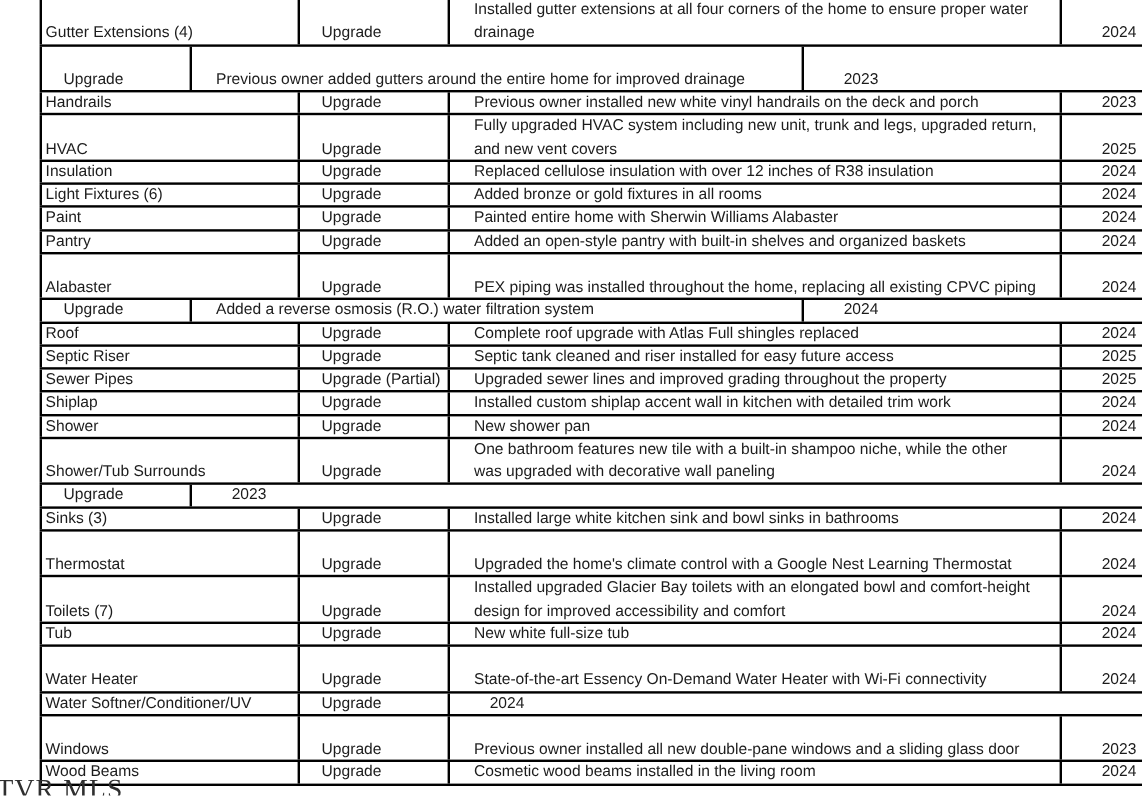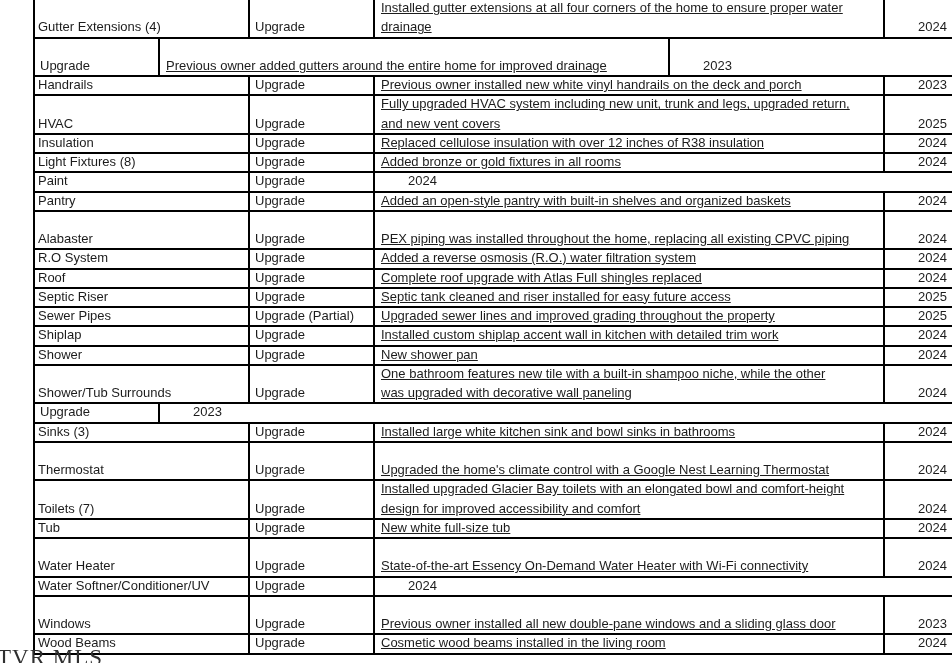--- a/index.html
+++ b/index.html
@@ -28,22 +28,22 @@
   .row.h1 { height: 17.25px; }
   .row.h2 { height: 36.5px; }
   .cell {
     box-sizing: border-box;
     border-left: 2px solid #000000;
     display: flex;
     align-items: flex-end;
     overflow: hidden;
   }
   .c-item   { width: 215px; padding: 0 2px 0 3px; text-align: right; }
-  .c-status { width: 125px; padding: 0 2px 0 5px; }
-  .c-desc   { width: 510px; padding: 0 2px 0 6px; text-decoration: underline; }
+  .c-status { width: 125px; padding: 0 2px 0 18px; }
+  .c-desc   { width: 510px; padding: 0 2px 0 20px; }
   .c-year   { width: 76px;  padding: 0 12px 0 2px; justify-content: flex-end; text-align: right; }
   .c-desc span { white-space: pre-line; }
   .cell span { display: block; }
   #watermark {
     position: absolute;
     left: -3px;
     top: 645px;
     font-family: "Liberation Serif", serif;
     font-size: 23px;
     letter-spacing: 1px;
@@ -122,39 +122,42 @@
         </div>
         <div class="cell c-desc">
           <span>Replaced cellulose insulation with over 12 inches of R38 insulation</span>
         </div>
         <div class="cell c-year">
           <span>2024</span>
         </div>
       </div>
       <div class="row h1">
         <div class="cell c-item">
-          <span>Light Fixtures (8)</span>
+          <span>Light Fixtures (6)</span>
         </div>
         <div class="cell c-status">
           <span>Upgrade</span>
         </div>
         <div class="cell c-desc">
           <span>Added bronze or gold fixtures in all rooms</span>
         </div>
         <div class="cell c-year">
           <span>2024</span>
         </div>
       </div>
       <div class="row h1">
         <div class="cell c-item">
           <span>Paint</span>
         </div>
         <div class="cell c-status">
           <span>Upgrade</span>
         </div>
+        <div class="cell c-desc">
+          <span>Painted entire home with Sherwin Williams Alabaster</span>
+        </div>
         <div class="cell c-year">
           <span>2024</span>
         </div>
       </div>
       <div class="row h1">
         <div class="cell c-item">
           <span>Pantry</span>
         </div>
         <div class="cell c-status">
           <span>Upgrade</span>
@@ -174,23 +177,20 @@
           <span>Upgrade</span>
         </div>
         <div class="cell c-desc">
           <span>PEX piping was installed throughout the home, replacing all existing CPVC piping</span>
         </div>
         <div class="cell c-year">
           <span>2024</span>
         </div>
       </div>
       <div class="row h1">
-        <div class="cell c-item">
-          <span>R.O System</span>
-        </div>
         <div class="cell c-status">
           <span>Upgrade</span>
         </div>
         <div class="cell c-desc">
           <span>Added a reverse osmosis (R.O.) water filtration system</span>
         </div>
         <div class="cell c-year">
           <span>2024</span>
         </div>
       </div>

